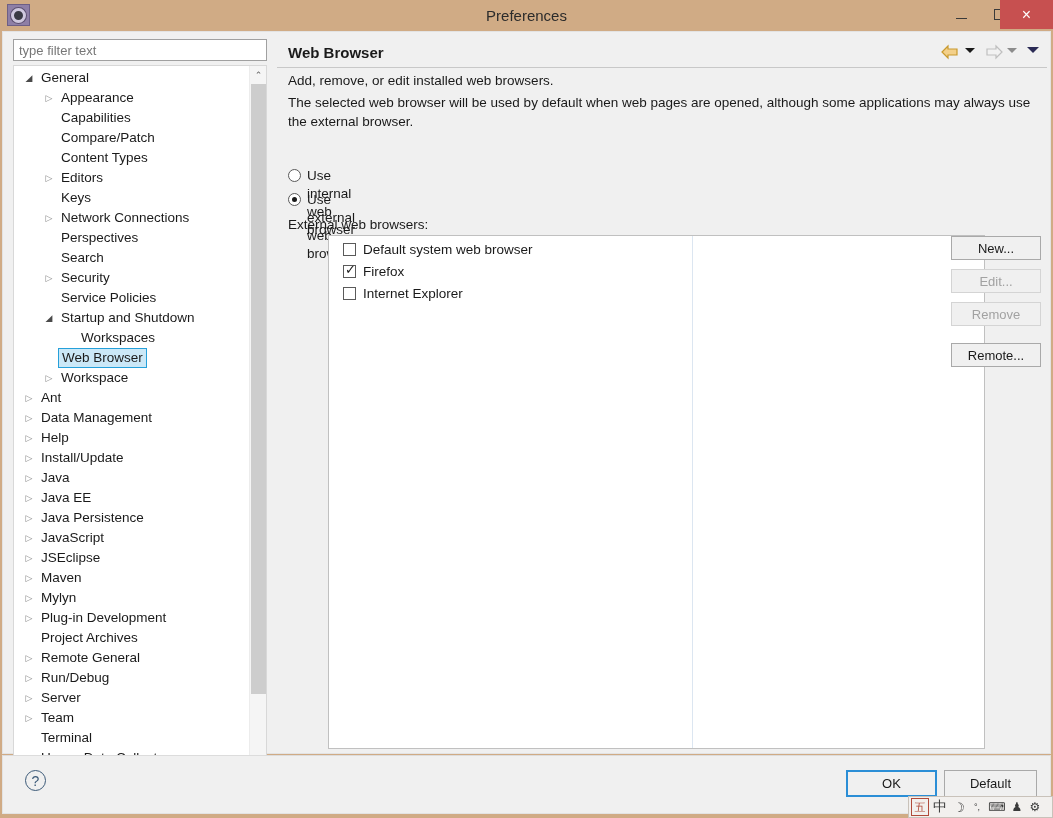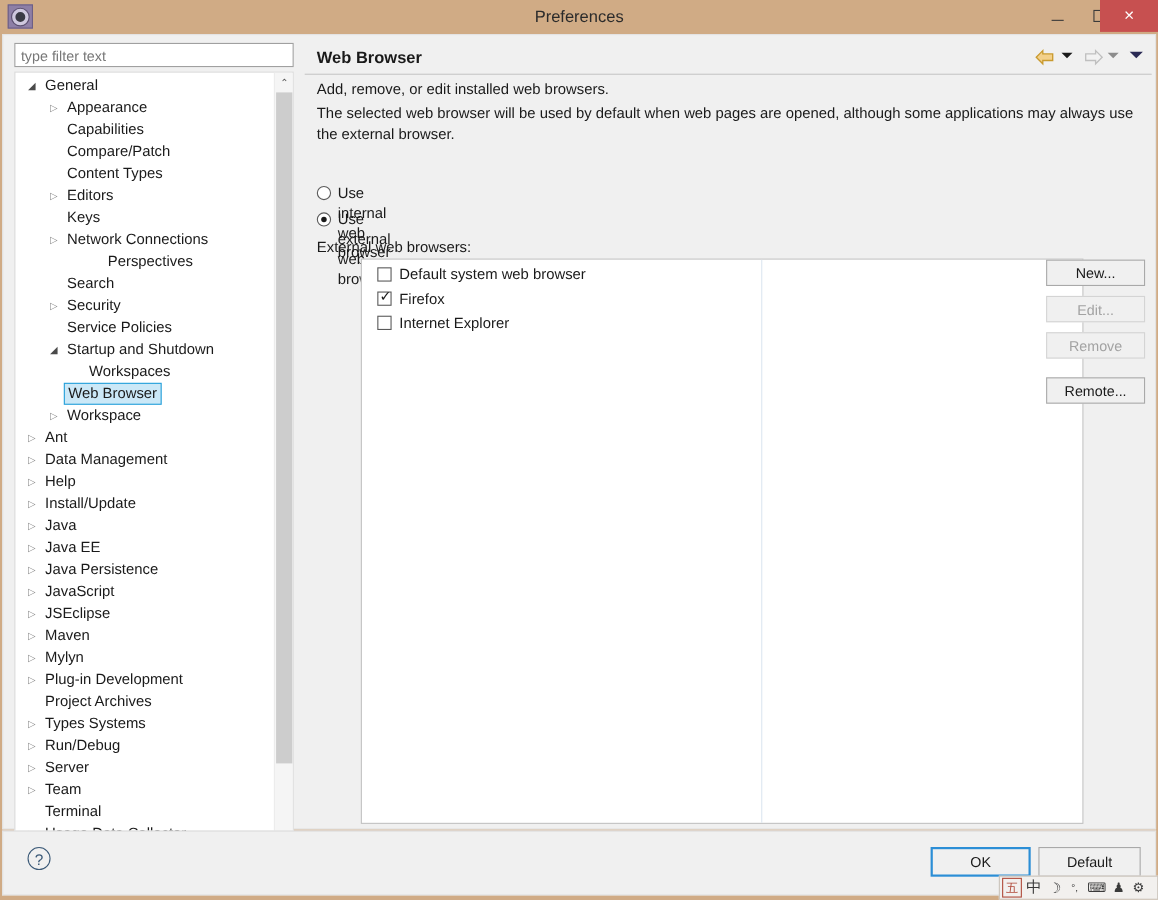--- a/index.html
+++ b/index.html
@@ -357,21 +357,21 @@
             <span class="arrow" style="left: 28px;">▷</span>
             <span class="tlabel" style="left: 44px;">Editors</span>
           </div>
           <div class="tree-item" style="top: 122px; position: absolute; left: 0px; width: 236px;">
             <span class="tlabel" style="left: 44px;">Keys</span>
           </div>
           <div class="tree-item" style="top: 142px; position: absolute; left: 0px; width: 236px;">
             <span class="arrow" style="left: 28px;">▷</span>
             <span class="tlabel" style="left: 44px;">Network Connections</span>
           </div>
-          <div class="tree-item" style="top: 162px; position: absolute; left: 0px; width: 236px; margin-left: 37px;">
+          <div class="tree-item" style="top: 162px; position: absolute; left: 0px; width: 236px;">
             <span class="tlabel" style="left: 44px;">Perspectives</span>
           </div>
           <div class="tree-item" style="top: 182px; position: absolute; left: 0px; width: 236px;">
             <span class="tlabel" style="left: 44px;">Search</span>
           </div>
           <div class="tree-item" style="top: 202px; position: absolute; left: 0px; width: 236px;">
             <span class="arrow" style="left: 28px;">▷</span>
             <span class="tlabel" style="left: 44px;">Security</span>
           </div>
           <div class="tree-item" style="top: 222px; position: absolute; left: 0px; width: 236px;">
@@ -437,21 +437,21 @@
           </div>
           <div class="tree-item" style="top: 542px; position: absolute; left: 0px; width: 236px;">
             <span class="arrow" style="left: 8px;">▷</span>
             <span class="tlabel" style="left: 24px;">Plug-in Development</span>
           </div>
           <div class="tree-item" style="top: 562px; position: absolute; left: 0px; width: 236px;">
             <span class="tlabel" style="left: 24px;">Project Archives</span>
           </div>
           <div class="tree-item" style="top: 582px; position: absolute; left: 0px; width: 236px;">
             <span class="arrow" style="left: 8px;">▷</span>
-            <span class="tlabel" style="left: 24px;">Types Systems</span>
+            <span class="tlabel" style="left: 24px;">Remote General</span>
           </div>
           <div class="tree-item" style="top: 602px; position: absolute; left: 0px; width: 236px;">
             <span class="arrow" style="left: 8px;">▷</span>
             <span class="tlabel" style="left: 24px;">Run/Debug</span>
           </div>
           <div class="tree-item" style="top: 622px; position: absolute; left: 0px; width: 236px;">
             <span class="arrow" style="left: 8px;">▷</span>
             <span class="tlabel" style="left: 24px;">Server</span>
           </div>
           <div class="tree-item" style="top: 642px; position: absolute; left: 0px; width: 236px;">

